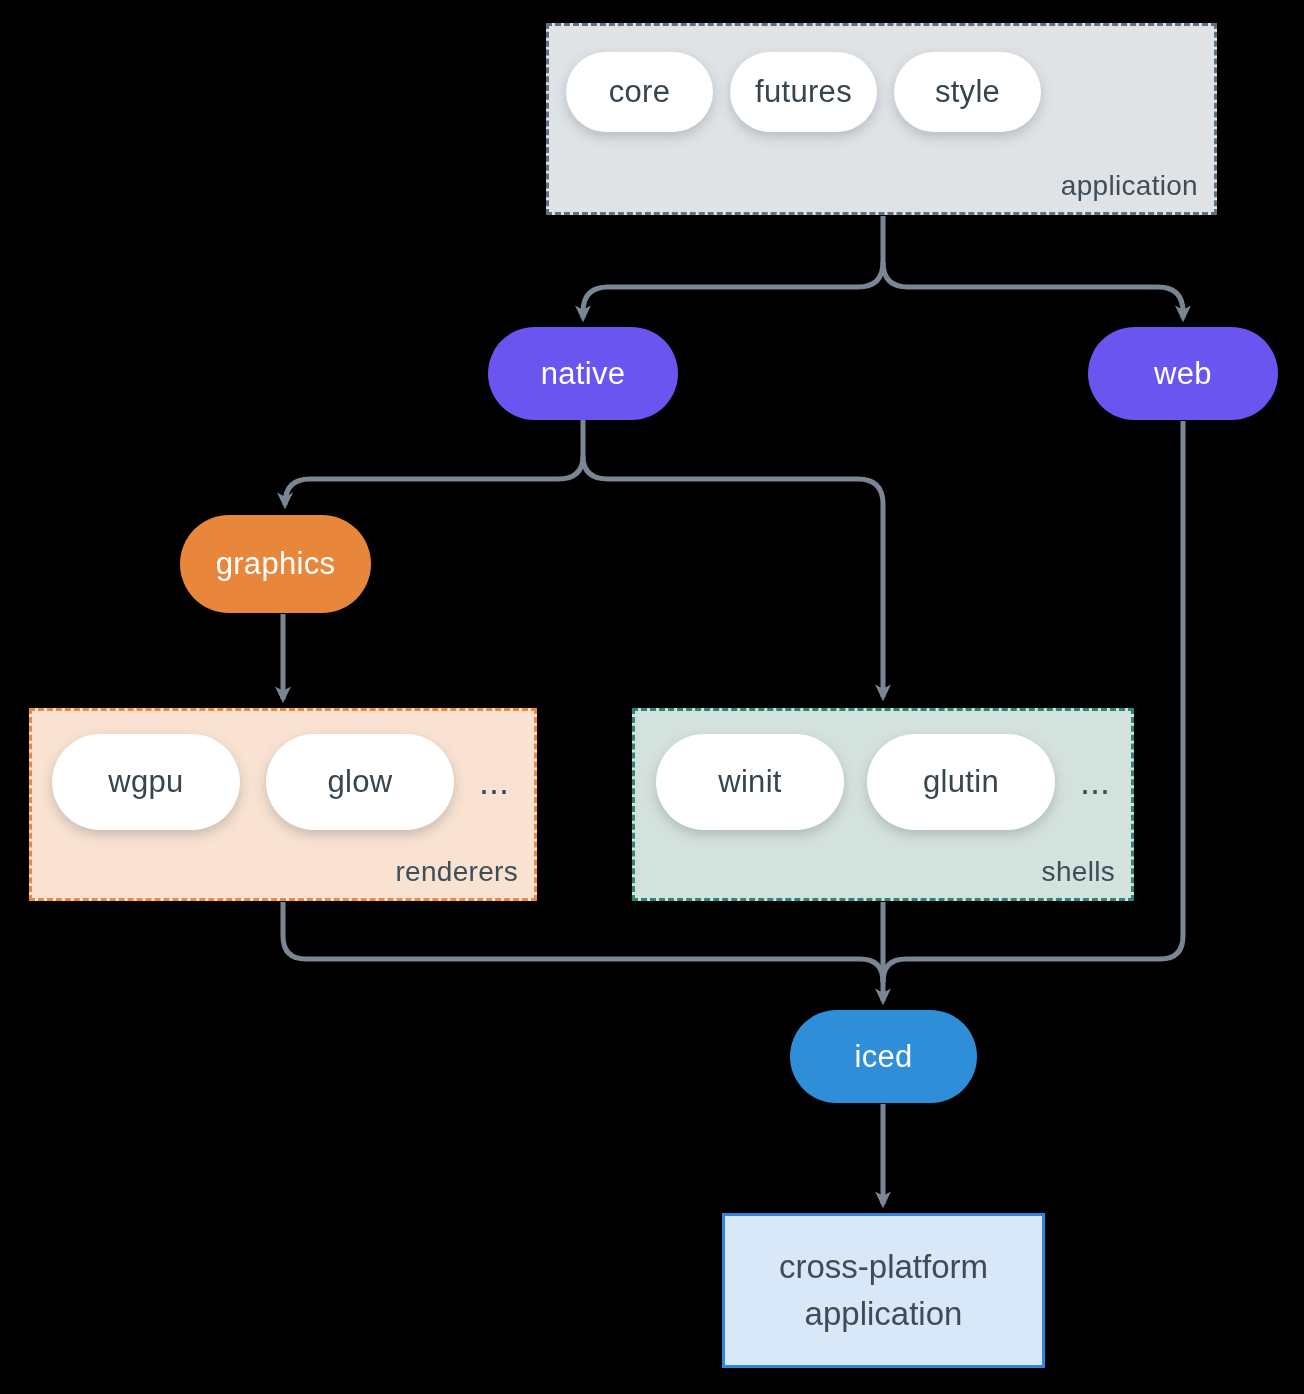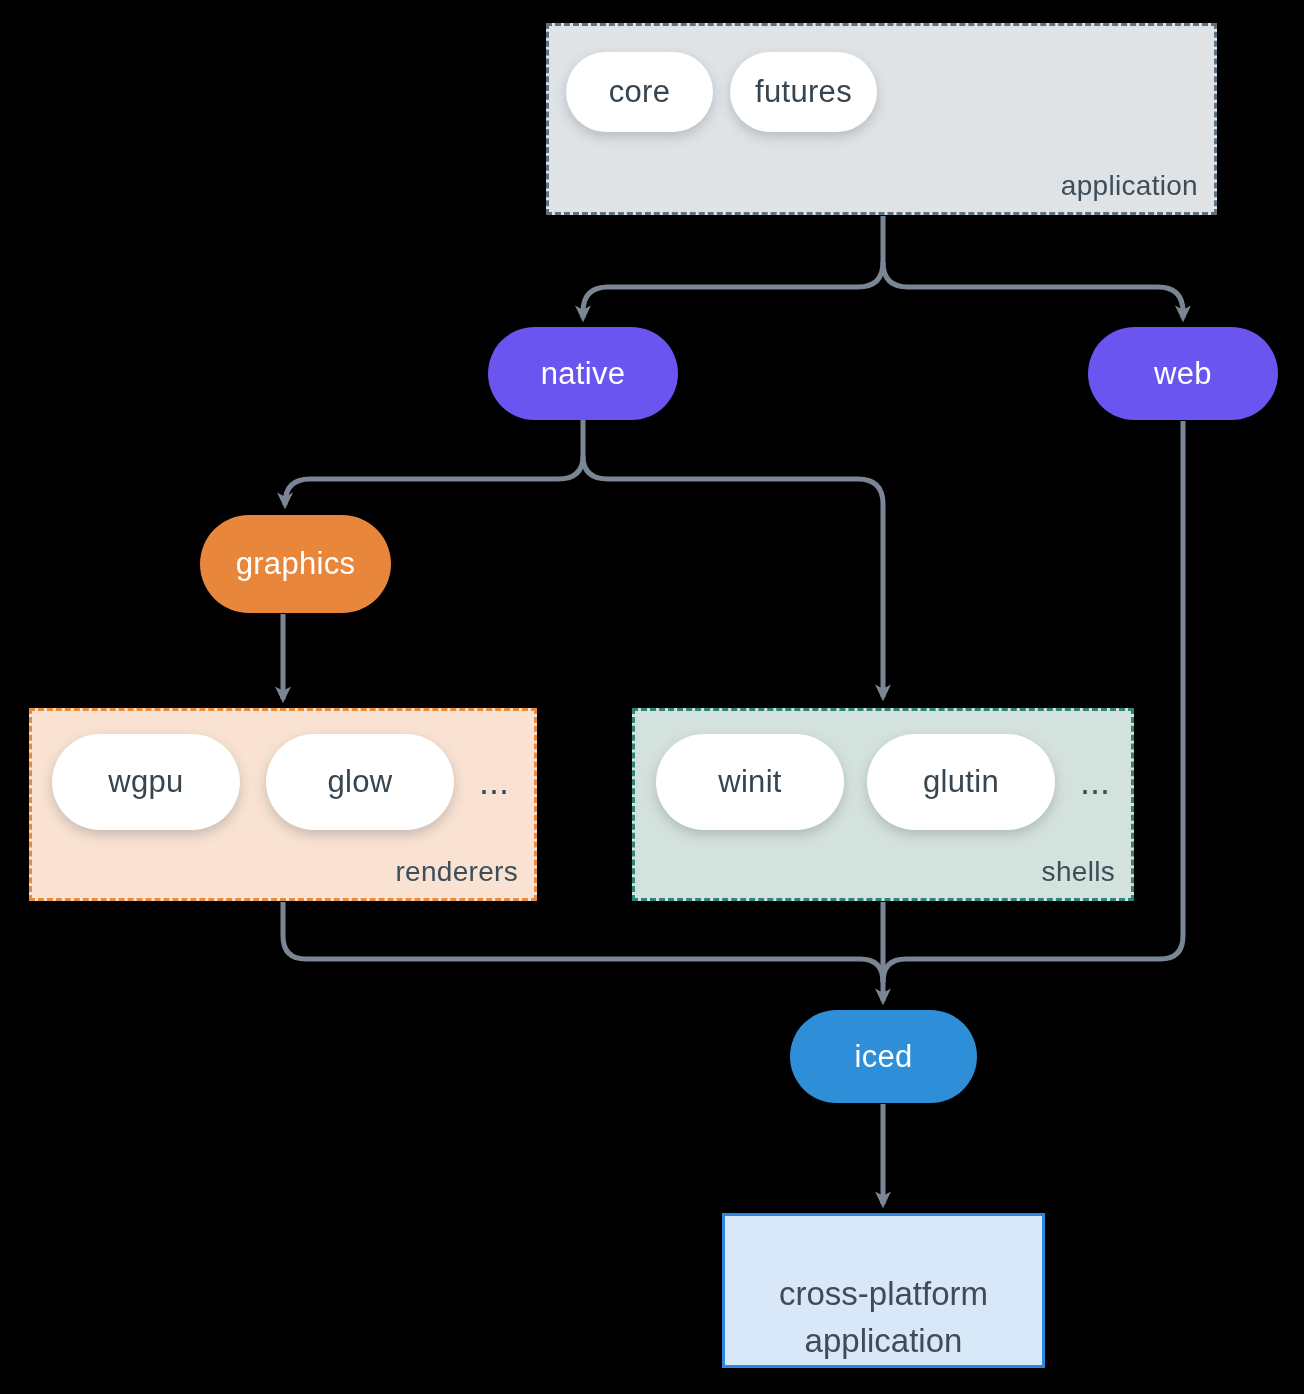--- a/index.html
+++ b/index.html
@@ -61,27 +61,27 @@
     position:absolute;top:23px;height:96px;width:60px;
     display:flex;align-items:center;justify-content:center;
     font-size:36px;color:#3d4e5a;
   }
   .renderers .ellipsis{left:432px;}
   .shells .ellipsis{left:430px;}
 
   
   .pill.native{left:488px;top:327px;width:190px;height:93px;}
   .pill.web{left:1088px;top:327px;width:190px;height:93px;}
-  .pill.graphics{left:200px;top:515px;width:191px;height:98px;}
+  .pill.graphics{left:180px;top:515px;width:191px;height:98px;}
   .pill.iced{left:790px;top:1010px;width:187px;height:93px;}
 
   .app-box{
     position:absolute;left:722px;top:1213px;width:323px;height:155px;
     box-sizing:border-box;background:var(--app-bg);border:3px solid var(--app-border);
-    display:flex;align-items:flex-end;justify-content:center;text-align:center;
+    display:flex;align-items:center;justify-content:center;text-align:center;
   }
   .app-box .app-label{width:270px;font-size:33px;line-height:1.42;color:#3d4c58;}
 </style>
 </head>
 <body>
 
 <div class="canvas">
 
   <svg class="connectors" viewBox="0 0 1304 1394" aria-hidden="true">
     <defs>
@@ -98,20 +98,21 @@
     <path class="edge" d="M283,614 V699" marker-end="url(#arrow)"></path>
     <path class="edge" d="M283,902 V936 Q283,959 306,959 H860 Q883,959 883,982"></path>
     <path class="edge" d="M1183,421 V936 Q1183,959 1160,959 H906 Q883,959 883,982"></path>
     <path class="edge" d="M883,902 V1001" marker-end="url(#arrow)"></path>
     <path class="edge" d="M883,1104 V1204" marker-end="url(#arrow)"></path>
   </svg>
 
   <div class="group foundations">
     <div class="pill white p0">core</div>
     <div class="pill white p1">futures</div>
+    <div class="pill white p2">style</div>
     <div class="group-label">application</div>
   </div>
 
   <div class="pill purple native">native</div>
   <div class="pill purple web">web</div>
 
   <div class="pill orange graphics">graphics</div>
 
   <div class="group renderers">
     <div class="pill white inner-pill p0">wgpu</div>

